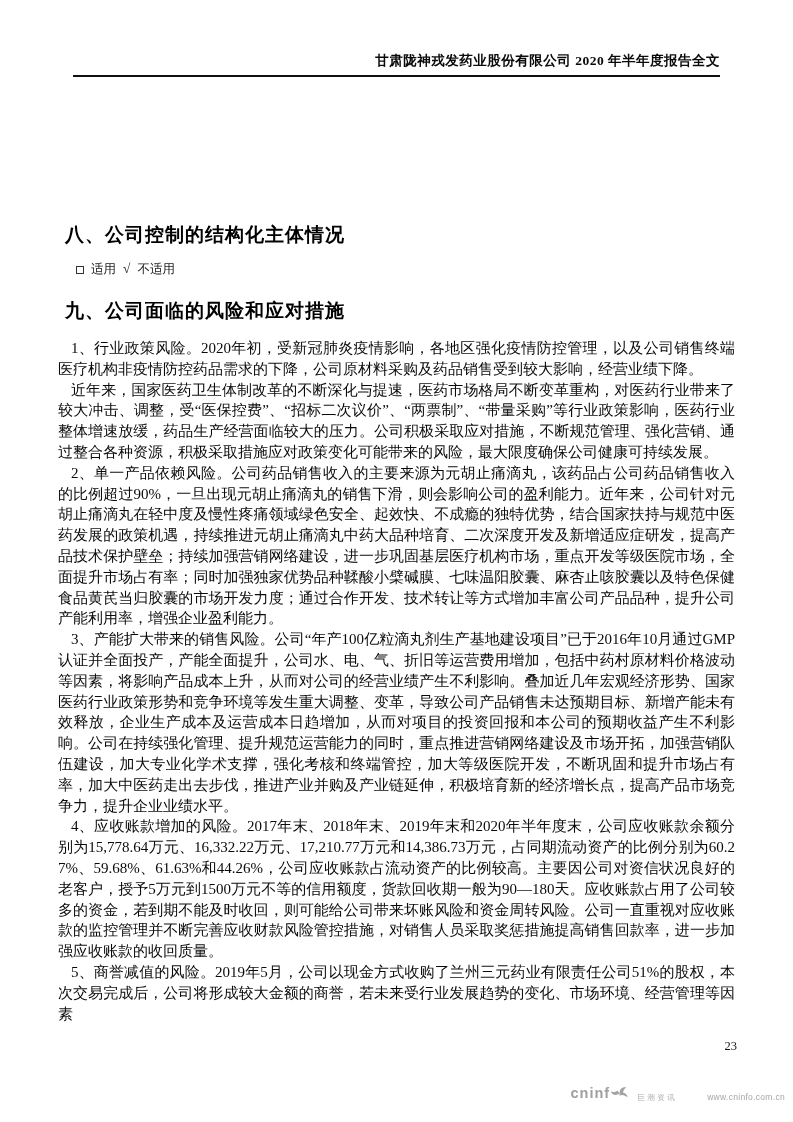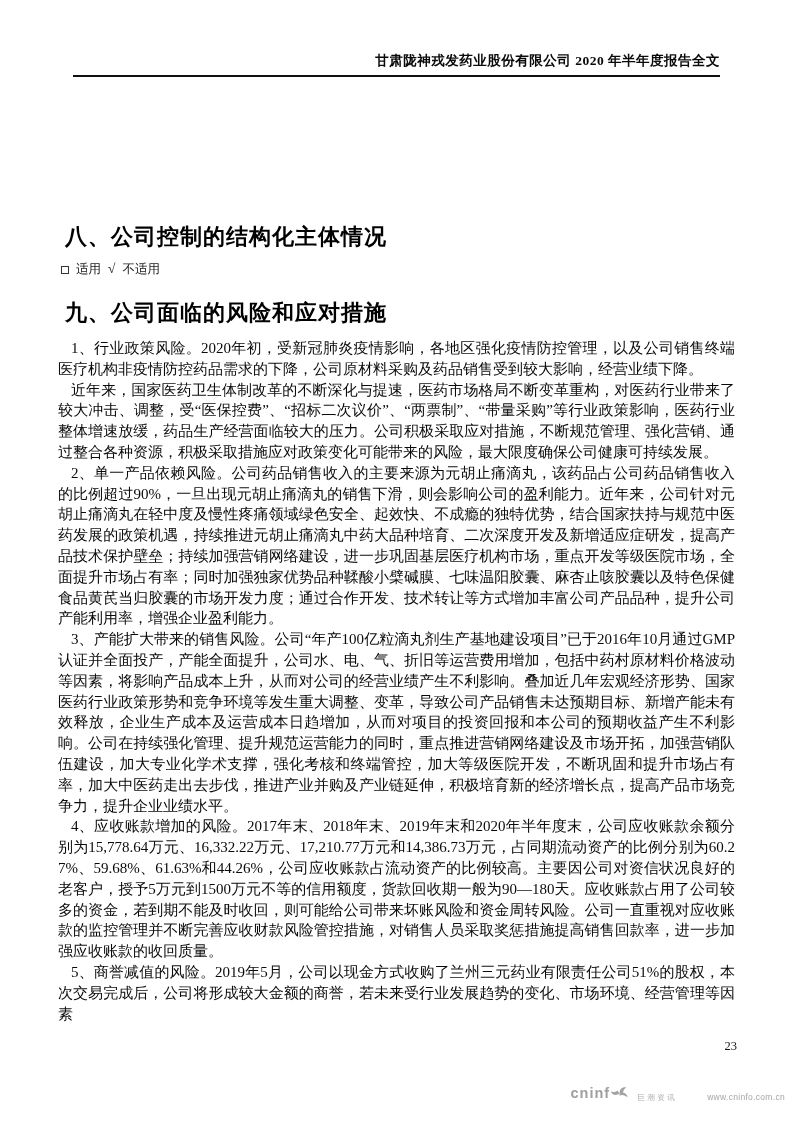--- a/index.html
+++ b/index.html
@@ -38,30 +38,30 @@
     word-break: break-all;
     text-align-last: left;
   }
   .intro p { margin: 0; }
   .intro p.ind { text-indent: 23px; }
   .sec-heading {
     position: absolute;
     left: 65px;
     margin: 0;
     font-family: Liberation Serif, serif;
-    font-size: 22px;
+    font-size: 19px;
     font-weight: bold;
     letter-spacing: 1px;
     color: #000;
   }
   .h8 { top: 222px; }
   .h9 { top: 298px; text-align: right; }
   .applicable {
     position: absolute;
-    left: 61px;
+    left: 76px;
     top: 261px;
     font-size: 12.5px;
     line-height: 16px;
     color: #1a1a1a;
     display: flex;
     align-items: center;
     gap: 7px;
   }
   .cbx {
     display: inline-block;

